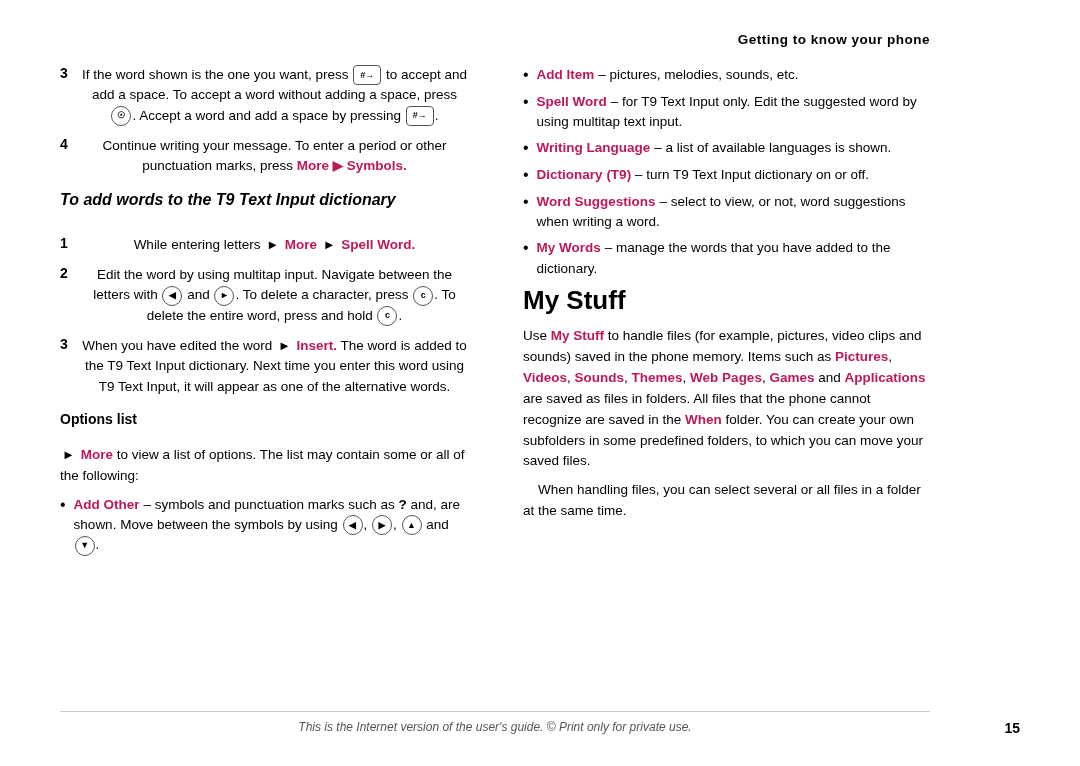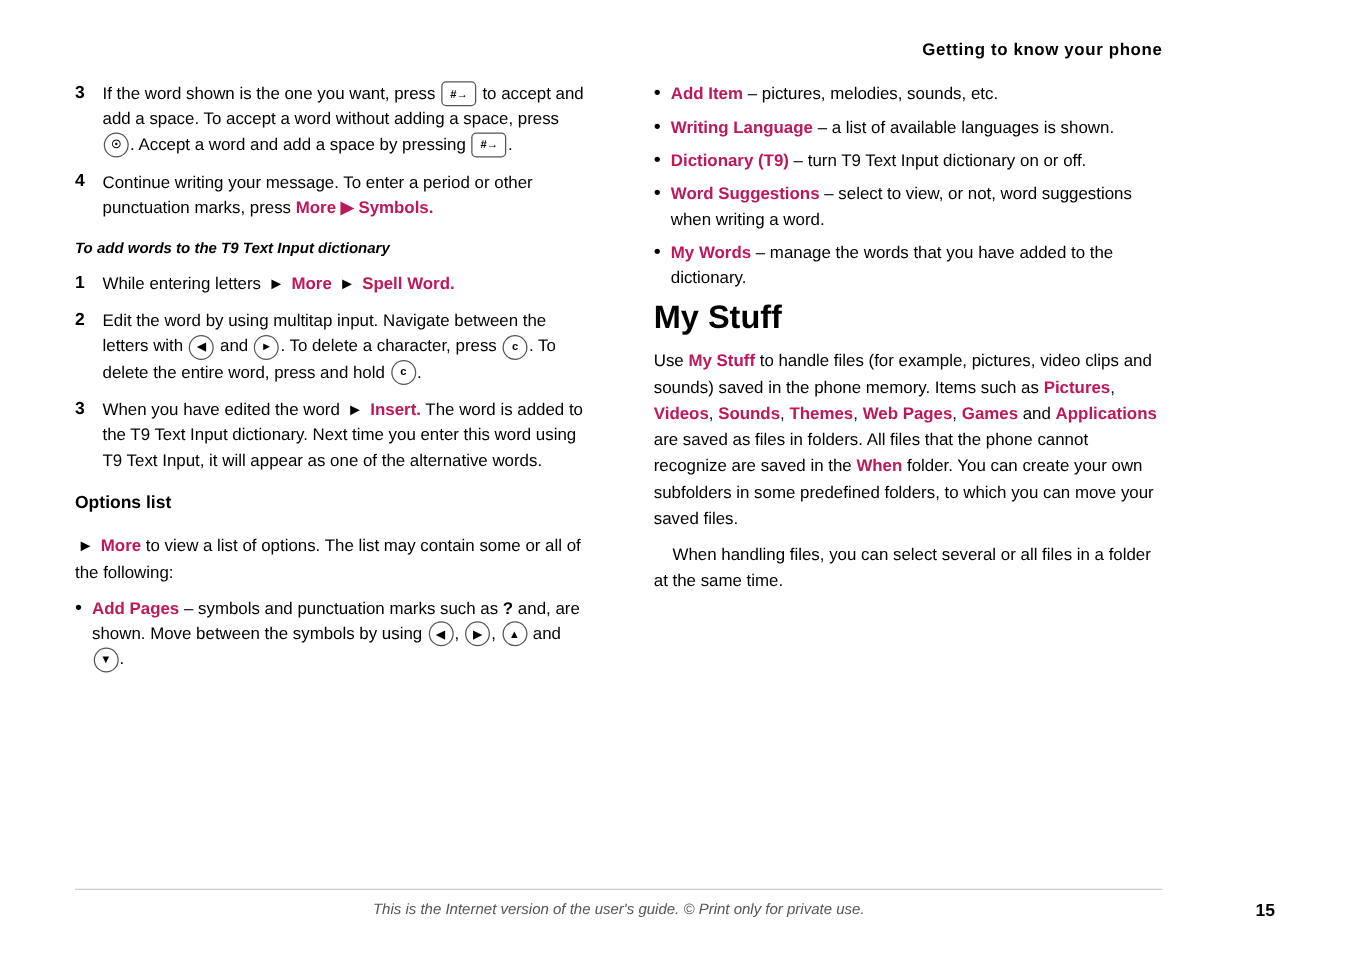--- a/index.html
+++ b/index.html
@@ -57,32 +57,33 @@
     .num {
       font-weight: bold;
       font-size: 14px;
       min-width: 22px;
       margin-top: 0px;
     }
 
     .item-text {
       flex: 1;
       line-height: 1.5;
+      text-align: center;
     }
 
     .green-link {
       color: #be185d;
       font-weight: bold;
     }
 
     .section-title {
       font-weight: bold;
       font-style: italic;
-      font-size: 12px;
-      margin-bottom: 12px;
+      font-size: 16px;
+      margin-bottom: 26px;
       margin-top: 14px;
     }
 
     .options-title {
       font-weight: bold;
       font-size: 14px;
       margin-bottom: 18px;
       margin-top: 14px;
     }
 
@@ -246,41 +247,47 @@
 
       <div class="para">
         <span class="arrow-right">►</span>
         <span class="green-link">More</span>
         <span>to view a list of options. The list may contain some or all of the following:</span>
       </div>
 
       <ul class="bullet-list">
         <li>
           <span>
-            <span class="green-link">Add Pages</span>
+            <span class="green-link">Add Other</span>
             <span> – symbols and punctuation marks such as <strong>?</strong> and, are shown. Move between the symbols by using
               <span class="icon-circle">◀</span>,
               <span class="icon-circle">▶</span>,
               <span class="icon-circle">▲</span>
               and
               <span class="icon-circle">▼</span>.
             </span>
           </span>
         </li>
       </ul>
 
     </div>
 
     <div class="right-col">
 
       <ul class="bullet-list">
         <li>
           <span>
             <span class="green-link">Add Item</span>
             <span>– pictures, melodies, sounds, etc.</span>
+          </span>
+        </li>
+        <li>
+          <span>
+            <span class="green-link">Spell Word</span>
+            <span>– for T9 Text Input only. Edit the suggested word by using multitap text input.</span>
           </span>
         </li>
         <li>
           <span>
             <span class="green-link">Writing Language</span>
             <span>– a list of available languages is shown.</span>
           </span>
         </li>
         <li>
           <span>

